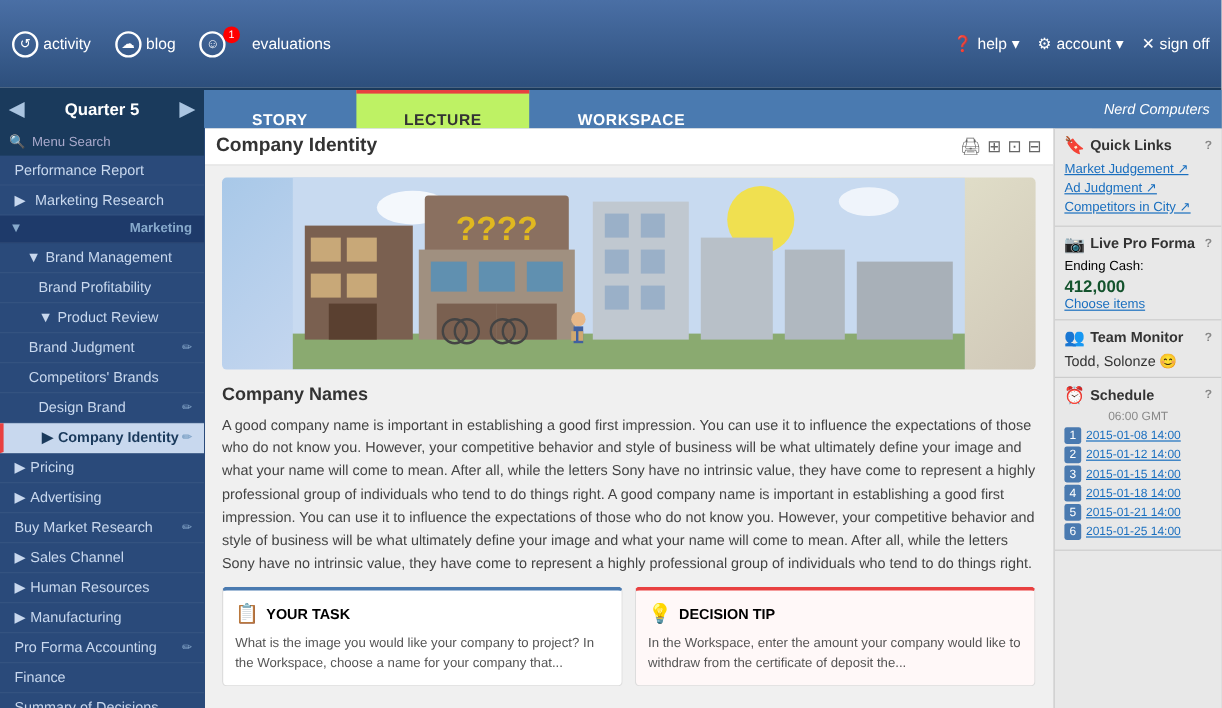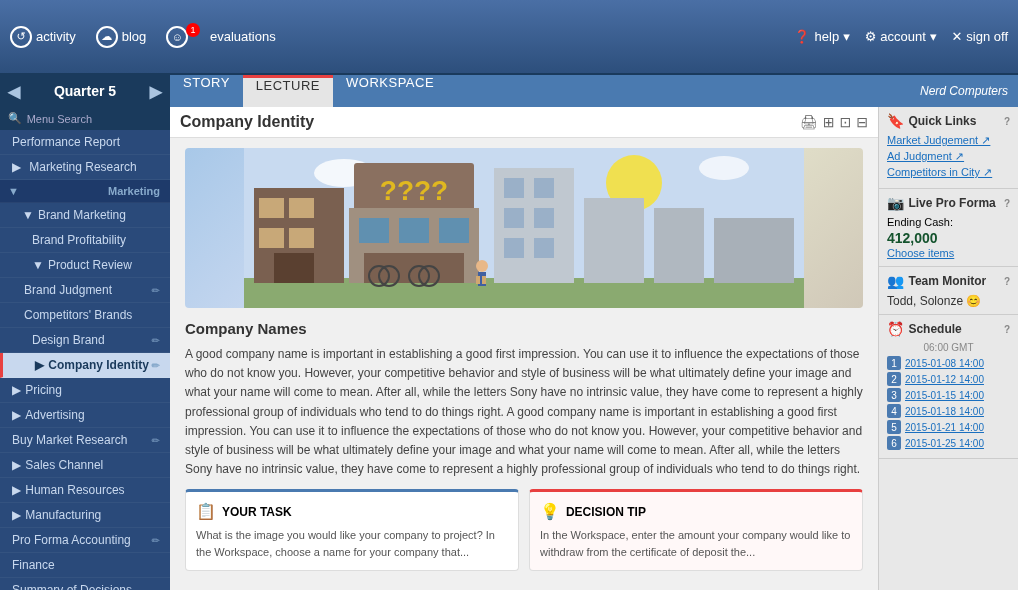--- a/index.html
+++ b/index.html
@@ -67,32 +67,32 @@
       flex-shrink: 0;
     }
     .quarter-arrow { color: #aac4e0; cursor: pointer; font-size: 16px; }
     .tabs-bar {
       display: flex;
       height: 32px;
       flex: 1;
       background: #4a7ab0;
     }
     .tab {
-      padding: 0 13px;
-      display: flex;
-      align-items: flex-start;
+      padding: 0 40px;
+      display: flex;
+      align-items: flex-end;
       color: white;
       font-size: 13px;
-      font-weight: normal;
+      font-weight: bold;
       cursor: pointer;
       letter-spacing: 0.5px;
       height: 100%;
     }
     .tab.active {
-      background: #e5e5e5;
+      background: #bef264;
       color: #333;
       border-top: 3px solid #e84040;
     }
     .company-name-bar {
       background: #4a7ab0;
       color: white;
       font-size: 12px;
       padding: 0 10px;
       display: flex;
       align-items: center;
@@ -359,21 +359,21 @@
     <div class="sidebar-item">
       <span>▶</span>
       <span style="flex:1; margin-left:8px;">Marketing Research</span>
     </div>
     <div class="sidebar-item section-header">
       <span>▼</span>
       <span style="margin-left:4px;">Marketing</span>
     </div>
     <div class="sidebar-item sub">
       <span>▼</span>
-      <span style="flex:1; margin-left:4px;">Brand Marketing</span>
+      <span style="flex:1; margin-left:4px;">Brand Management</span>
     </div>
     <div class="sidebar-item sub2">
       <span>Brand Profitability</span>
     </div>
     <div class="sidebar-item sub2">
       <span>▼</span>
       <span style="flex:1; margin-left:4px;">Product Review</span>
     </div>
     <div class="sidebar-item sub3">
       <span style="flex:1;">Brand Judgment</span>

